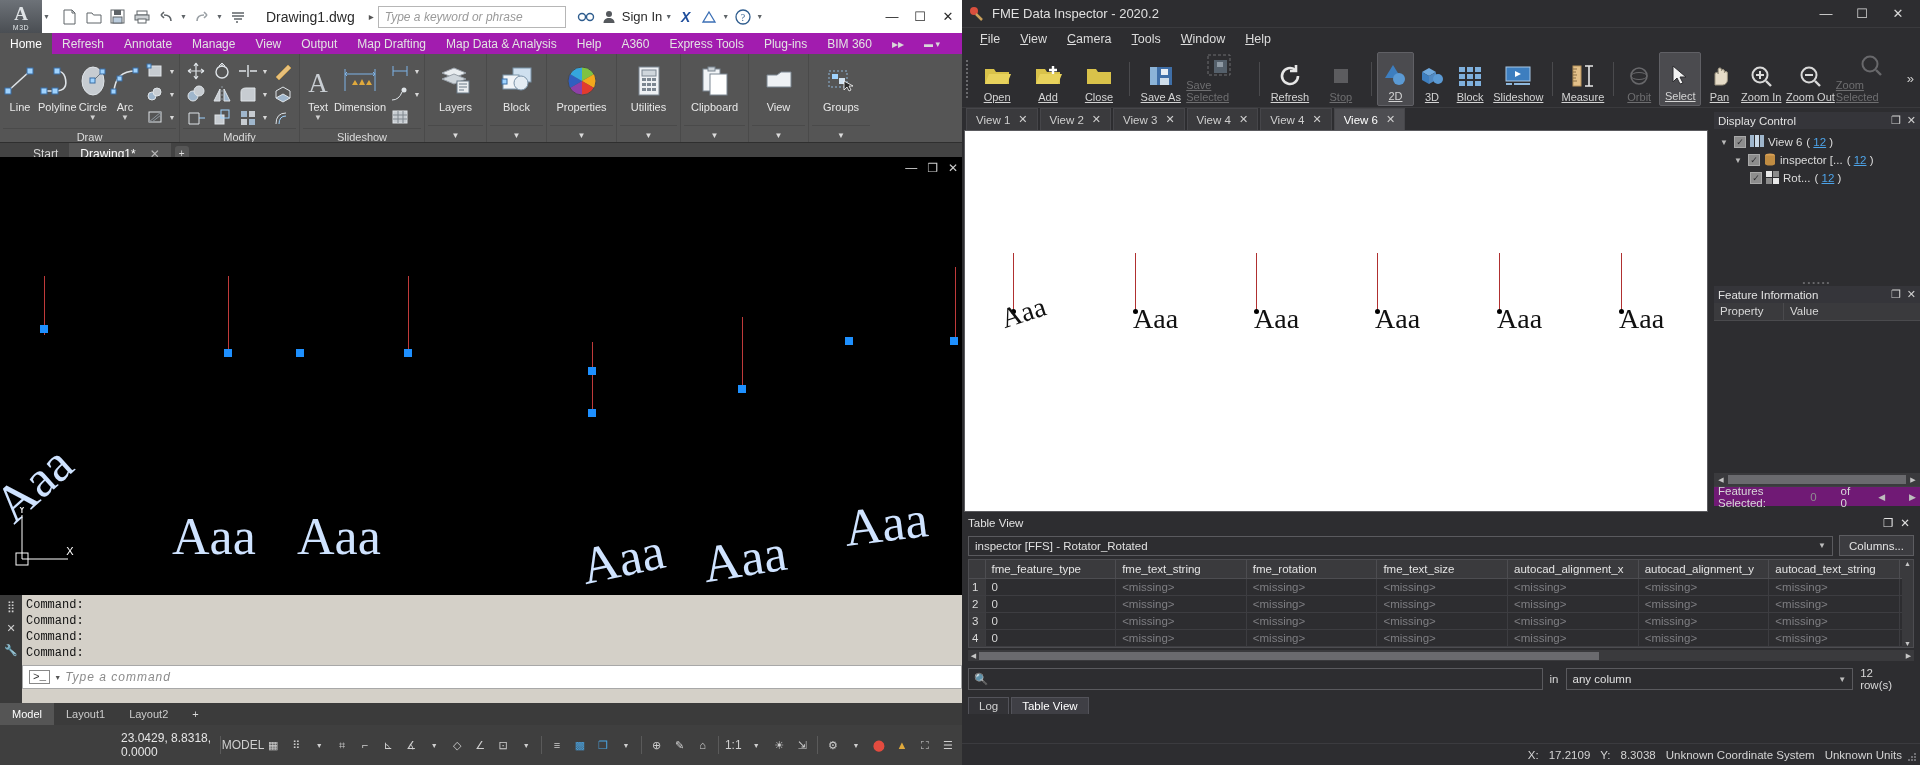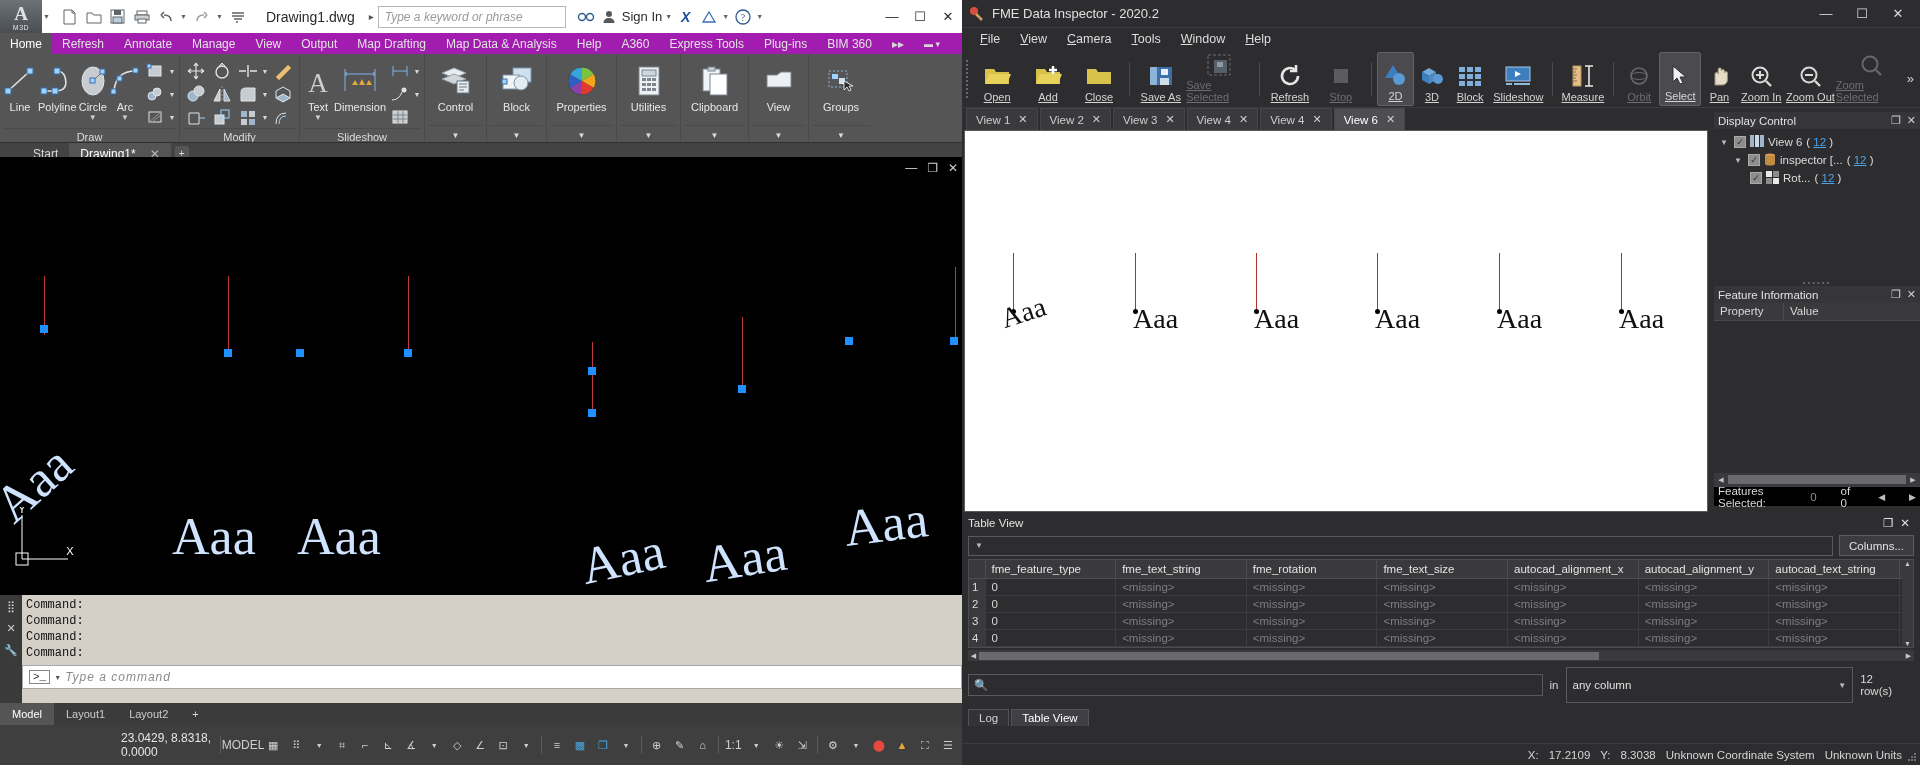--- a/index.html
+++ b/index.html
@@ -138,21 +138,21 @@
   .tlink { color:#4da3e8; text-decoration:underline; }
   .splitbar { height:7px; display:flex; align-items:center; justify-content:center; color:#6b6b6e; font-size:8px; letter-spacing:2px;}
   .fi-head { display:flex; height:18px; background:#3a3a3d; font-size:11.5px; color:#d8d8d8;
              border-bottom:1px solid #4a4a4d;}
   .fi-head div { padding:2px 6px; }
   .fi-head .c1 { width:70px; border-right:1px solid #4a4a4d;}
   .hscroll { height:13px; background:#3a3a3d; display:flex; align-items:center; justify-content:space-between;
              padding:0 1px; }
   .hscroll .arr { width:12px; text-align:center; font-size:7px; color:#c3c3c3;}
   .hscroll .bar { flex:1; height:9px; background:#6a6a6e; margin:0 1px;}
-  .fsel { height:20px; background:#000000; display:flex; align-items:center; font-size:11.5px;
+  .fsel { height:20px; background:#701a75; display:flex; align-items:center; font-size:11.5px;
           color:#d8d8d8; gap:24px; padding:0 4px; border-top:1px solid #3f3f43;}
   .fsel .n { color:#8e8e90; }
   .fsel .nav { color:#bdbdbd; font-size:9px; }
 
   
   .tv { position:absolute; left:0; top:384px; right:0; bottom:0; background:#2d2d30; }
   .tv-head { height:18px; display:flex; align-items:center; padding:0 6px; font-size:11.5px; color:#e2e2e2;}
   .tv-sel { display:flex; align-items:center; gap:6px; padding:3px 6px; }
   .combo { flex:1; height:20px; background:#2d2d30; border:1px solid #5a5a5e; display:flex;
            align-items:center; padding:0 6px; font-size:11.5px; color:#e0e0e0;}
@@ -170,21 +170,21 @@
   .tv-grid-wrap { margin:0 6px; border:1px solid #4d4d51; position:relative;}
   .vscroll { position:absolute; right:0; top:0; bottom:0; width:11px; background:#3a3a3d;
              display:flex; flex-direction:column; justify-content:space-between; align-items:center;}
   .vscroll .a { font-size:7px; color:#c6c6c6;}
   .tv-hscroll { margin:2px 6px 0 6px; height:11px; background:#3a3a3d; display:flex; align-items:center;}
   .tv-hscroll .a { width:11px; text-align:center; font-size:7px; color:#c6c6c6;}
   .tv-hscroll .bar { width:620px; height:8px; background:#6a6a6e;}
   .tv-search { display:flex; align-items:center; gap:7px; padding:6px; font-size:11.5px;}
   .sbox { width:600px; height:22px; background:#2d2d30; border:1px solid #5a5a5e; display:flex;
           align-items:center; padding:0 5px; color:#bdbdbd;}
-  .anycol { width:300px; height:36px; background:#2d2d30; border:1px solid #5a5a5e; display:flex;
+  .anycol { width:300px; height:22px; background:#2d2d30; border:1px solid #5a5a5e; display:flex;
             align-items:center; padding:0 6px; color:#e0e0e0;}
   .rowcount { margin-left:auto; color:#d8d8d8; padding-right:8px;}
   .bot-tabs { display:flex; gap:2px; padding-left:6px; font-size:11.5px; }
   .bot-tabs div { border:1px solid #53535a; border-bottom:none; padding:2px 10px; background:#333337; color:#d0d0d0;}
   .bot-tabs div.active { background:#3f3f45; color:#ffffff;}
   .fme-status { position:absolute; left:0; bottom:0; right:0; height:22px; display:flex; align-items:center;
                 justify-content:flex-end; gap:10px; font-size:11.5px; color:#d4d4d4; padding-right:18px;
                 border-top:1px solid #3b3b3f;}
   .grip-corner { position:absolute; right:2px; bottom:2px; width:12px; height:12px;}
 </style>
@@ -535,21 +535,21 @@
         <div class="body" style="justify-content:center">
           <div class="big">
             <div class="gl">
                 <svg width="36" height="32" viewBox="0 0 36 32">
                   <path d="M4 8 L16 3 L28 8 L16 13 Z" fill="#e9edf0" stroke="#98a0a8"></path>
                   <path d="M4 14 L16 9 L28 14 L16 19 Z" fill="#cfd6dc" stroke="#98a0a8"></path>
                   <rect x="19" y="16" width="12" height="12" fill="#e9edf0" stroke="#6b7a88"></rect>
                   <path d="M21 19h8M21 22h8M21 25h5" stroke="#6b7a88"></path>
                 </svg>
               </div>
-            <span>Control</span>
+            <span>Layers</span>
           </div>
         </div>
         <div class="title"><span style="font-size:8px">▼</span></div>
       </div>
 
       <div class="rpanel" style="width:60px">
         <div class="body" style="justify-content:center">
           <div class="big">
             <div class="gl">
                 <svg width="36" height="32" viewBox="0 0 36 32">
@@ -1130,20 +1130,21 @@
       <div class="tv">
         <div class="tv-head">
           <span>Table View</span>
           <span style="margin-left:auto;display:flex;gap:7px;padding-right:4px">
             <span>❐</span>
             <span>✕</span>
           </span>
         </div>
         <div class="tv-sel">
           <div class="combo">
+            <span class="cv">inspector [FFS] - Rotator_Rotated</span>
             <span class="dn">▼</span>
           </div>
           <div class="btn">Columns...</div>
         </div>
         <div class="tv-grid-wrap">
           <table class="grid">
             <thead>
               <tr>
                 <th class="rn"></th>
                 <th>fme_feature_type</th>

